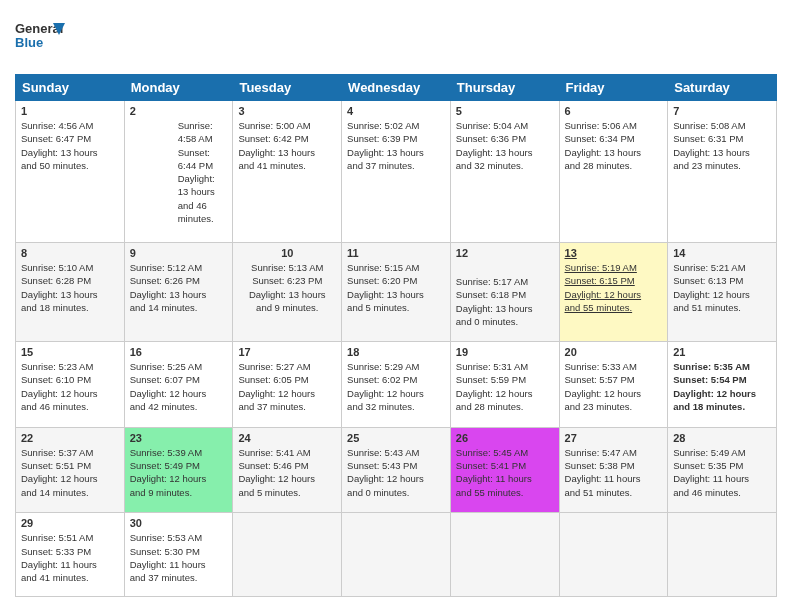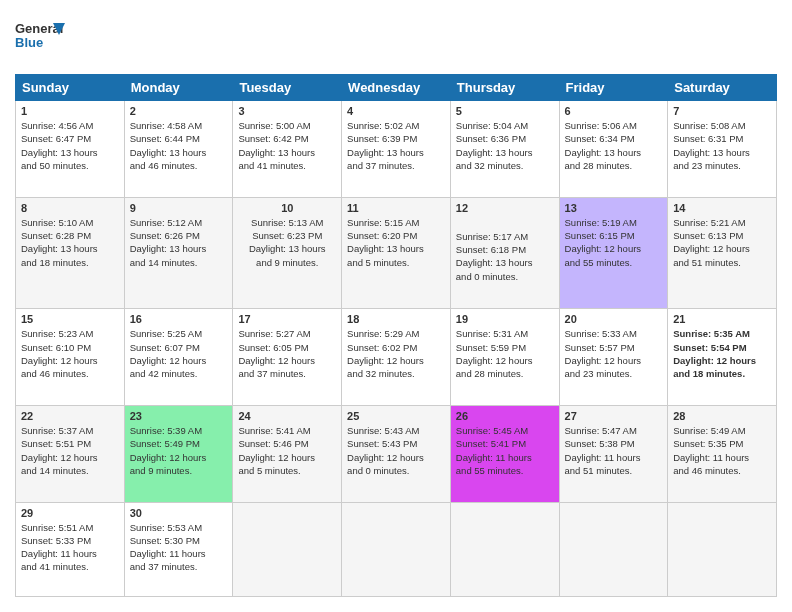--- a/index.html
+++ b/index.html
@@ -117,21 +117,21 @@
     <tr>
           <td>
             <span class="day-num">1</span>
             <div class="day-info" style="white-space: pre-line;">Sunrise: 4:56 AM
 Sunset: 6:47 PM
 Daylight: 13 hours
 and 50 minutes.</div>
           </td>
           <td>
             <span class="day-num">2</span>
-            <div class="day-info" style="white-space: pre-line;">Sunrise: 4:58 AM
+            <div class="day-info" style="white-space: pre-line; margin-left: 48px;">Sunrise: 4:58 AM
 Sunset: 6:44 PM
 Daylight: 13 hours
 and 46 minutes.</div>
           </td>
           <td>
             <span class="day-num">3</span>
             <div class="day-info" style="white-space: pre-line;">Sunrise: 5:00 AM
 Sunset: 6:42 PM
 Daylight: 13 hours
 and 41 minutes.</div>
@@ -194,21 +194,21 @@
 Daylight: 13 hours
 and 5 minutes.</div>
           </td>
           <td style="background-color: rgb(245, 245, 245);">
             <span class="day-num">12</span>
             <div class="day-info" style="white-space: pre-line; margin-top: 16px;">Sunrise: 5:17 AM
 Sunset: 6:18 PM
 Daylight: 13 hours
 and 0 minutes.</div>
           </td>
-          <td style="background-color: #c4b5fd;">
+          <td style="background-color: #fef9c3; text-decoration: underline;">
             <span class="day-num">13</span>
             <div class="day-info" style="white-space: pre-line;">Sunrise: 5:19 AM
 Sunset: 6:15 PM
 Daylight: 12 hours
 and 55 minutes.</div>
           </td>
           <td style="background-color: rgb(245, 245, 245);">
             <span class="day-num">14</span>
             <div class="day-info" style="white-space: pre-line;">Sunrise: 5:21 AM
 Sunset: 6:13 PM

